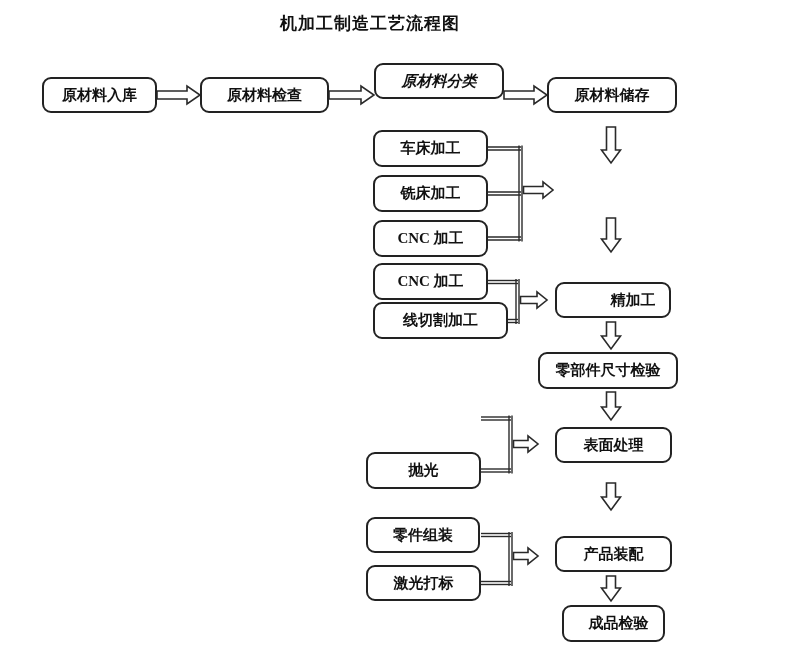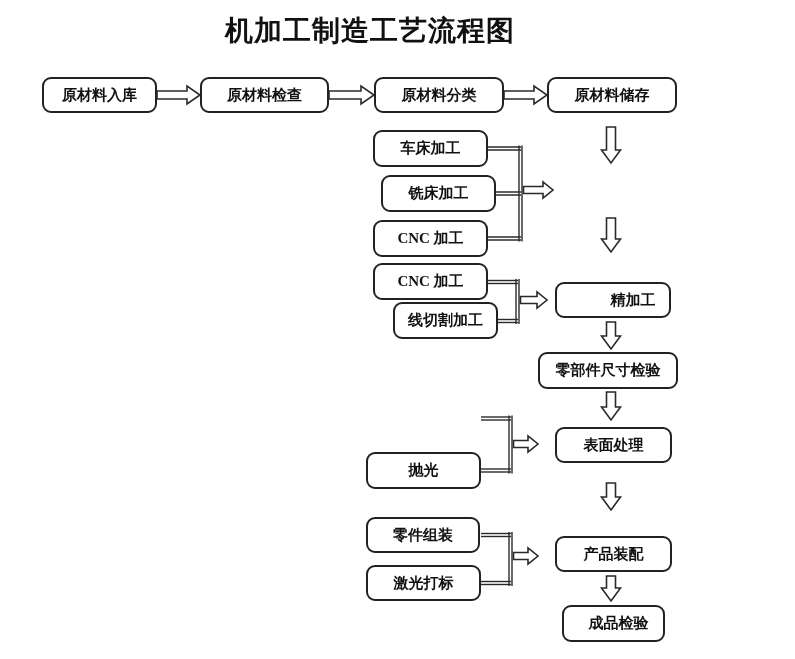--- a/index.html
+++ b/index.html
@@ -8,21 +8,21 @@
     width: 795px;
     height: 659px;
     background: #ffffff;
     font-family: "Liberation Serif", "DejaVu Serif", serif;
     overflow: hidden;
   }
   .diagram-title {
     position: absolute;
     left: 0; top: 12px; width: 740px;
     text-align: center;
-    font-size: 28px;
+    font-size: 17px;
     font-weight: bold;
     letter-spacing: 1px;
     color: #111111;
   }
   .node {
     position: absolute;
     box-sizing: border-box;
     border: 2px solid #222222;
     border-radius: 9px;
     background: #ffffff;
@@ -127,29 +127,29 @@
       <line class="dline" x1="481" y1="581.5" x2="511" y2="581.5"></line>
       <line class="dline" x1="481" y1="584.5" x2="511" y2="584.5"></line>
       <line class="dline" x1="509" y1="532" x2="509" y2="586"></line>
       <line class="dline" x1="512" y1="532" x2="512" y2="586"></line>
       <polygon class="hollow" points="513.5,552.5 528,552.5 528,548 538,556 528,564 528,559.5 513.5,559.5"></polygon>
     </g>
   </svg>
 
   <div class="node" style="left:42px;  top:77px;  width:115px; height:36px;">原材料入库</div>
   <div class="node" style="left:200px; top:77px;  width:129px; height:36px;">原材料检查</div>
-  <div class="node" style="left:374px; top:77px;  width:130px; height:36px;">原材料分类</div>
+  <div class="node" style="left:374px; top:63px;  width:130px; height:36px;font-style:italic;">原材料分类</div>
   <div class="node" style="left:547px; top:77px;  width:130px; height:36px;">原材料储存</div>
 
   <div class="node" style="left:373px; top:130px; width:115px; height:37px;">车床加工</div>
-  <div class="node" style="left:373px; top:175px; width:115px; height:37px;margin-left:8px;">铣床加工</div>
+  <div class="node" style="left:373px; top:175px; width:115px; height:37px;">铣床加工</div>
   <div class="node" style="left:373px; top:220px; width:115px; height:37px;">CNC 加工</div>
 
   <div class="node" style="left:373px; top:263px; width:115px; height:37px;">CNC 加工</div>
-  <div class="node" style="left:373px; top:302px; width:105px; height:37px;margin-left:20px;">线切割加工</div>
+  <div class="node" style="left:373px; top:302px; width:135px; height:37px;">线切割加工</div>
   <div class="node" style="left:555px; top:282px; width:116px; height:36px;padding-left:40px;">精加工</div>
 
   <div class="node" style="left:538px; top:352px; width:140px; height:37px;">零部件尺寸检验</div>
 
   <div class="node" style="left:366px; top:452px; width:115px; height:37px;">抛光</div>
   <div class="node" style="left:555px; top:427px; width:117px; height:36px;">表面处理</div>
 
   <div class="node" style="left:366px; top:517px; width:114px; height:36px;">零件组装</div>
   <div class="node" style="left:366px; top:565px; width:115px; height:36px;">激光打标</div>
   <div class="node" style="left:555px; top:536px; width:117px; height:36px;">产品装配</div>

